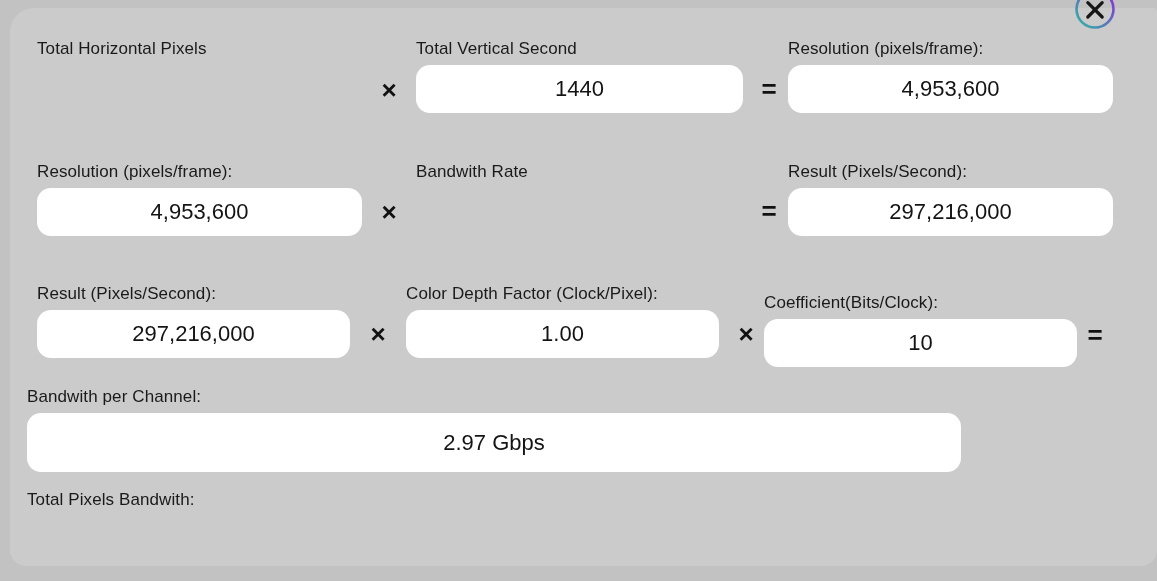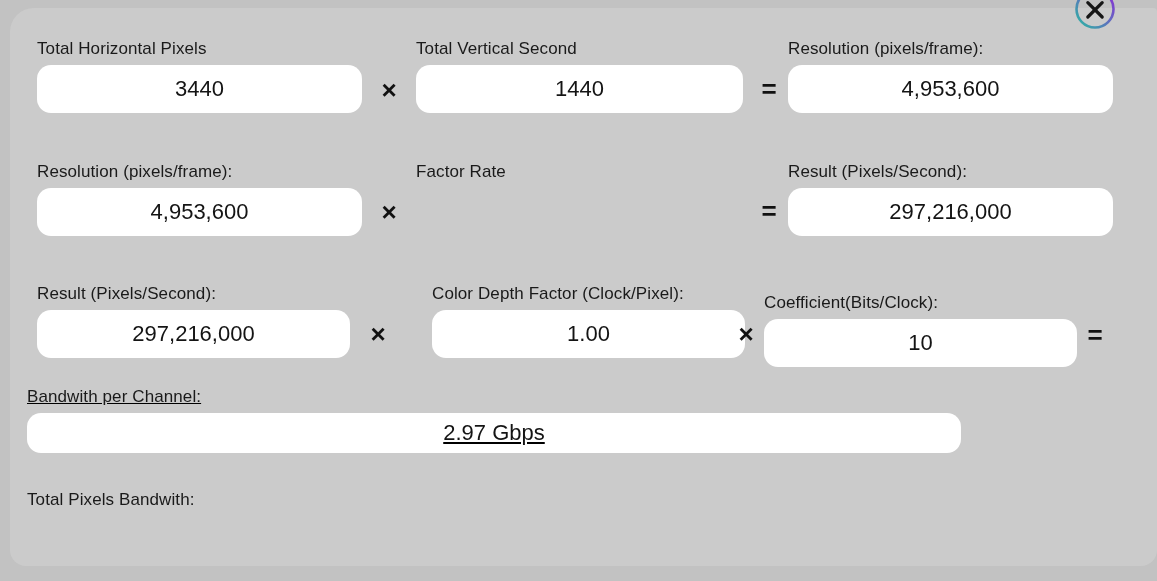--- a/index.html
+++ b/index.html
@@ -34,21 +34,21 @@
     outline: none;
     background: #ffffff;
     border-radius: 14px;
     font-family: inherit;
     font-size: 22px;
     color: #141414;
     text-align: center;
     padding: 0 12px;
     box-sizing: border-box;
   }
-  .fgroup.wide input { height: 40px; }
+  .fgroup.wide input { height: 59px; }
   .op {
     position: absolute;
     transform: translate(-50%, -50%);
     font-size: 26px;
     font-weight: 700;
     color: #111111;
     line-height: 1;
   }
   .close-btn {
     position: absolute;
@@ -61,64 +61,63 @@
   }
   .close-btn svg { display: block; }
 </style>
 </head>
 <body>
 
 <div class="panel">
 
   <div class="fgroup" style="left:27px; top:34px; width:325px;">
     <span class="flabel">Total Horizontal Pixels</span>
-    <input type="text" value="3440" style="">
   </div>
   <span class="op" style="left:379px; top:82px;">×</span>
   <div class="fgroup" style="left:406px; top:34px; width:327px;">
     <span class="flabel">Total Vertical Second</span>
     <input type="text" value="1440" style="">
   </div>
   <span class="op" style="left:759px; top:81px;">=</span>
   <div class="fgroup" style="left:778px; top:34px; width:325px;">
     <span class="flabel">Resolution (pixels/frame):</span>
     <input type="text" readonly="" value="4,953,600" style="">
   </div>
 
   <div class="fgroup" style="left:27px; top:157px; width:325px;">
     <span class="flabel">Resolution (pixels/frame):</span>
     <input type="text" readonly="" value="4,953,600" style="">
   </div>
   <span class="op" style="left:379px; top:204px;">×</span>
   <div class="fgroup" style="left:406px; top:157px; width:327px;">
-    <span class="flabel">Factor Rate</span>
+    <span class="flabel">Bandwith Rate</span>
   </div>
   <span class="op" style="left:759px; top:203px;">=</span>
   <div class="fgroup" style="left:778px; top:157px; width:325px;">
     <span class="flabel">Result (Pixels/Second):</span>
     <input type="text" readonly="" value="297,216,000" style="">
   </div>
 
   <div class="fgroup" style="left:27px; top:279px; width:313px;">
     <span class="flabel">Result (Pixels/Second):</span>
     <input type="text" readonly="" value="297,216,000" style="">
   </div>
   <span class="op" style="left:368px; top:326px;">×</span>
-  <div class="fgroup" style="left:396px; top:279px; width:313px;margin-left:26px;">
+  <div class="fgroup" style="left:396px; top:279px; width:313px;">
     <span class="flabel">Color Depth Factor (Clock/Pixel):</span>
     <input type="text" value="1.00" style="">
   </div>
   <span class="op" style="left:736px; top:326px;">×</span>
   <div class="fgroup" style="left:754px; top:288px; width:313px;">
     <span class="flabel">Coefficient(Bits/Clock):</span>
     <input type="text" value="10" style="">
   </div>
   <span class="op" style="left:1085px; top:327px;">=</span>
 
-  <div class="fgroup wide" style="left:17px; top:382px; width:934px;text-decoration:underline;">
+  <div class="fgroup wide" style="left:17px; top:382px; width:934px;">
     <span class="flabel">Bandwith per Channel:</span>
     <input type="text" readonly="" value="2.97 Gbps" style="">
   </div>
 
   <div class="fgroup wide" style="left:17px; top:485px; width:934px;">
     <span class="flabel">Total Pixels Bandwith:</span>
   </div>
 
 </div>
 

